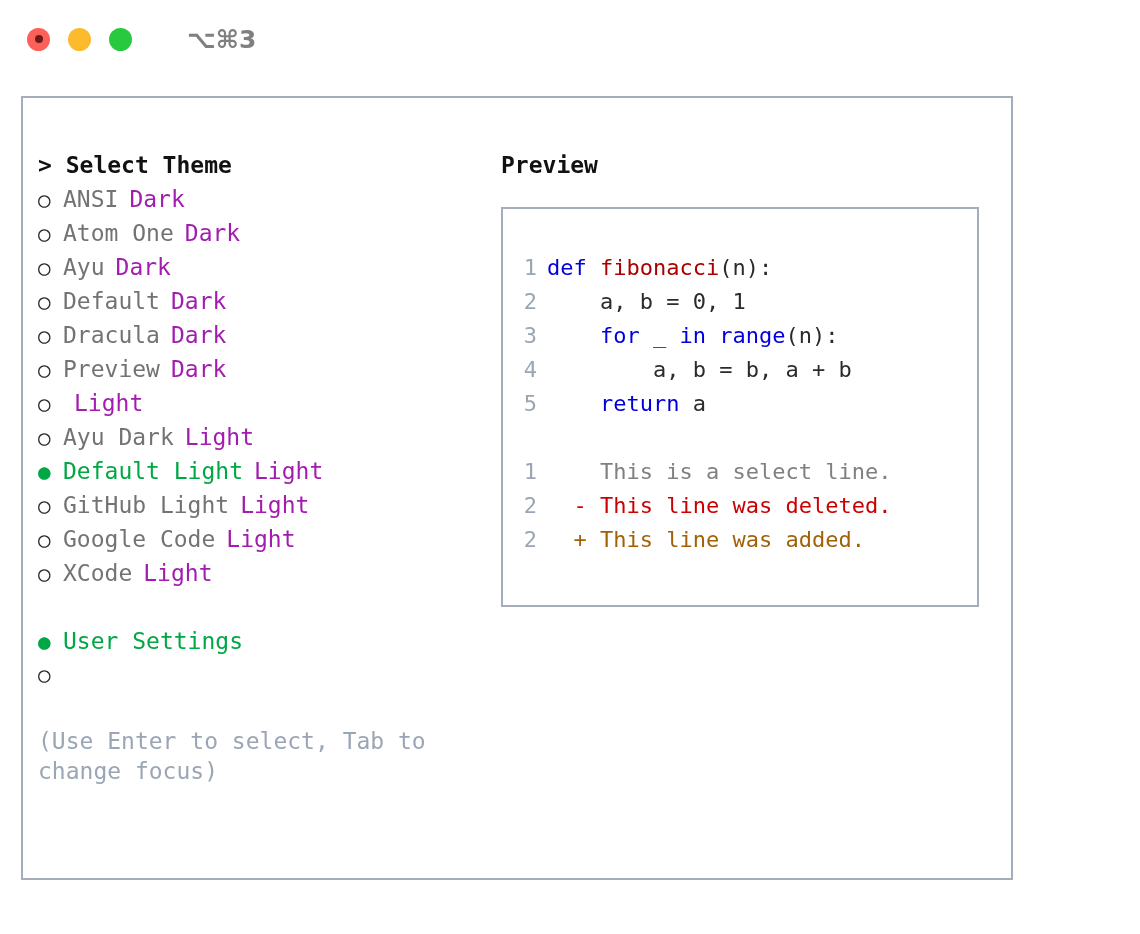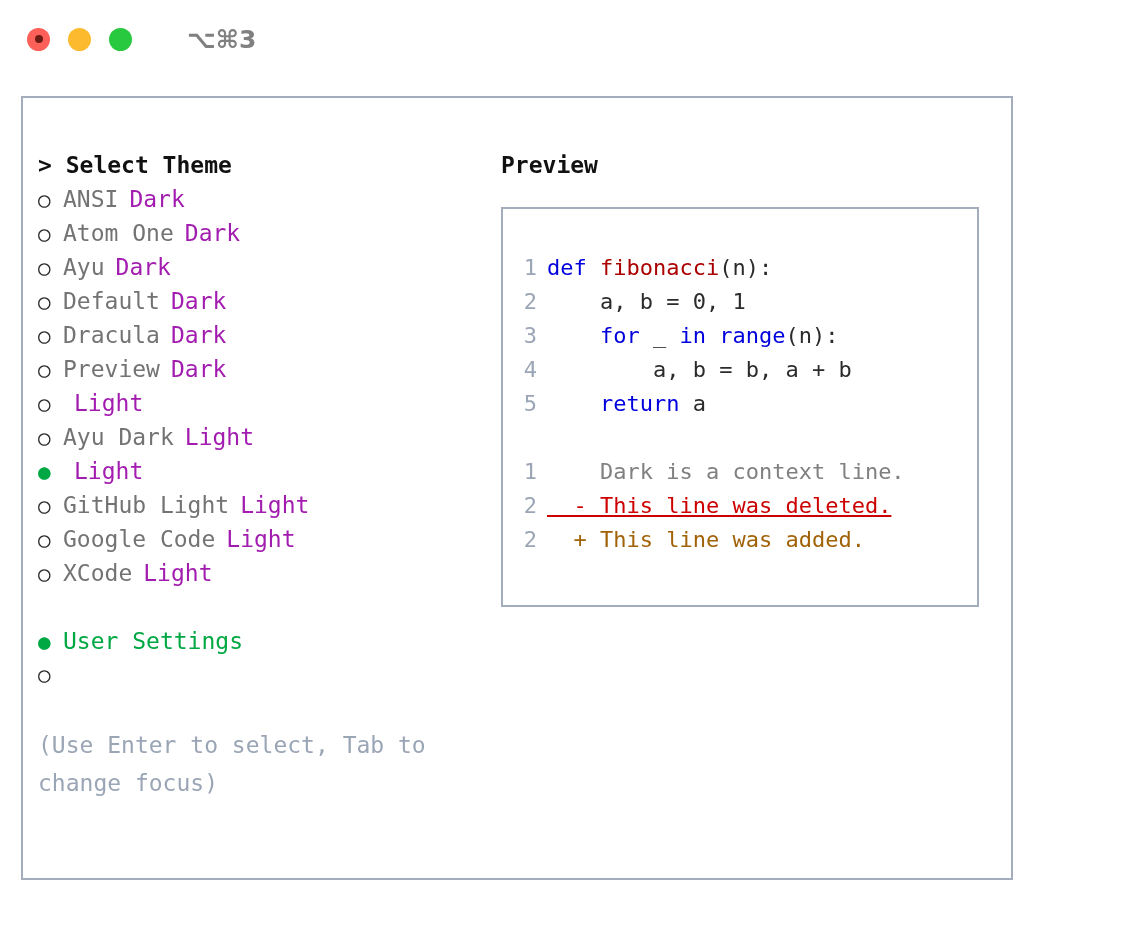--- a/index.html
+++ b/index.html
@@ -119,21 +119,21 @@
   .opt .tag {
     color: #a21caf;
     margin-left: 11px;
   }
 
   .spacer-row { height: 34px; }
 
   .hint {
     margin-top: 34px;
     font-size: 23px;
-    line-height: 38px;
+    line-height: 30px;
     color: #9aa5b5;
     white-space: pre-wrap;
     width: 400px;
   }
 
   
   .preview-title {
     font-size: 23px;
     line-height: 34px;
     font-weight: bold;
@@ -165,21 +165,21 @@
     padding-right: 10px;
     box-sizing: border-box;
   }
   .code-text { color: #2b2b2b; text-align: center; }
   .blank-line { height: 34px; }
 
   .kw   { color: #0000dd; }
   .fn   { color: #aa0000; }
   .plain{ color: #2b2b2b; }
   .ctx  { color: #808080; }
-  .del  { color: #cc0000; text-decoration: underline; }
+  .del  { color: #cc0000; }
   .add  { color: #a16207; }
 </style>
 </head>
 <body>
 
 <div id="app">
 
   <div class="titlebar">
     <div class="lights">
       <span class="light red"></span>
@@ -197,21 +197,21 @@
 
       <div id="theme-items">
           <div class="opt"><span class="marker">○</span><span class="label">ANSI</span><span class="tag">Dark</span></div>
           <div class="opt"><span class="marker">○</span><span class="label">Atom One</span><span class="tag">Dark</span></div>
           <div class="opt"><span class="marker">○</span><span class="label">Ayu</span><span class="tag">Dark</span></div>
           <div class="opt"><span class="marker">○</span><span class="label">Default</span><span class="tag">Dark</span></div>
           <div class="opt"><span class="marker">○</span><span class="label">Dracula</span><span class="tag">Dark</span></div>
           <div class="opt"><span class="marker">○</span><span class="label">Preview</span><span class="tag">Dark</span></div>
           <div class="opt"><span class="marker">○</span><span class="tag">Light</span></div>
           <div class="opt"><span class="marker">○</span><span class="label">Ayu Dark</span><span class="tag">Light</span></div>
-          <div class="opt selected"><span class="marker">●</span><span class="tag">Light</span></div>
+          <div class="opt selected"><span class="marker">●</span><span class="label">Default Light</span><span class="tag">Light</span></div>
           <div class="opt"><span class="marker">○</span><span class="label">GitHub Light</span><span class="tag">Light</span></div>
           <div class="opt"><span class="marker">○</span><span class="label">Google Code</span><span class="tag">Light</span></div>
           <div class="opt"><span class="marker">○</span><span class="label">XCode</span><span class="tag">Light</span></div>
         </div>
 
       <div class="spacer-row"></div>
 
 
       <div id="apply-items">
           <div class="opt selected"><span class="marker">●</span><span class="label">User Settings</span></div>
@@ -227,21 +227,21 @@
       <div class="preview-box">
         <div id="code-block">
             <div class="code-line"><span class="lineno">1</span><span class="code-text"><span class="kw">def </span><span class="fn">fibonacci</span><span class="plain">(n):</span></span></div>
             <div class="code-line"><span class="lineno">2</span><span class="code-text"><span class="plain">    a, b = 0, 1</span></span></div>
             <div class="code-line"><span class="lineno">3</span><span class="code-text"><span class="plain">    </span><span class="kw">for</span><span class="plain"> _ </span><span class="kw">in</span><span class="plain"> </span><span class="kw">range</span><span class="plain">(n):</span></span></div>
             <div class="code-line"><span class="lineno">4</span><span class="code-text"><span class="plain">        a, b = b, a + b</span></span></div>
             <div class="code-line"><span class="lineno">5</span><span class="code-text"><span class="plain">    </span><span class="kw">return</span><span class="plain"> a</span></span></div>
           </div>
         <div class="blank-line"></div>
         <div id="diff-block">
-            <div class="code-line"><span class="lineno">1</span><span class="ctx">    Dark is a context line.</span></div>
+            <div class="code-line"><span class="lineno">1</span><span class="ctx">    This is a select line.</span></div>
             <div class="code-line"><span class="lineno">2</span><span class="del">  - This line was deleted.</span></div>
             <div class="code-line"><span class="lineno">2</span><span class="add">  + This line was added.</span></div>
           </div>
       </div>
     </div>
 
   </div>
 </div>
 
 </body></html>

